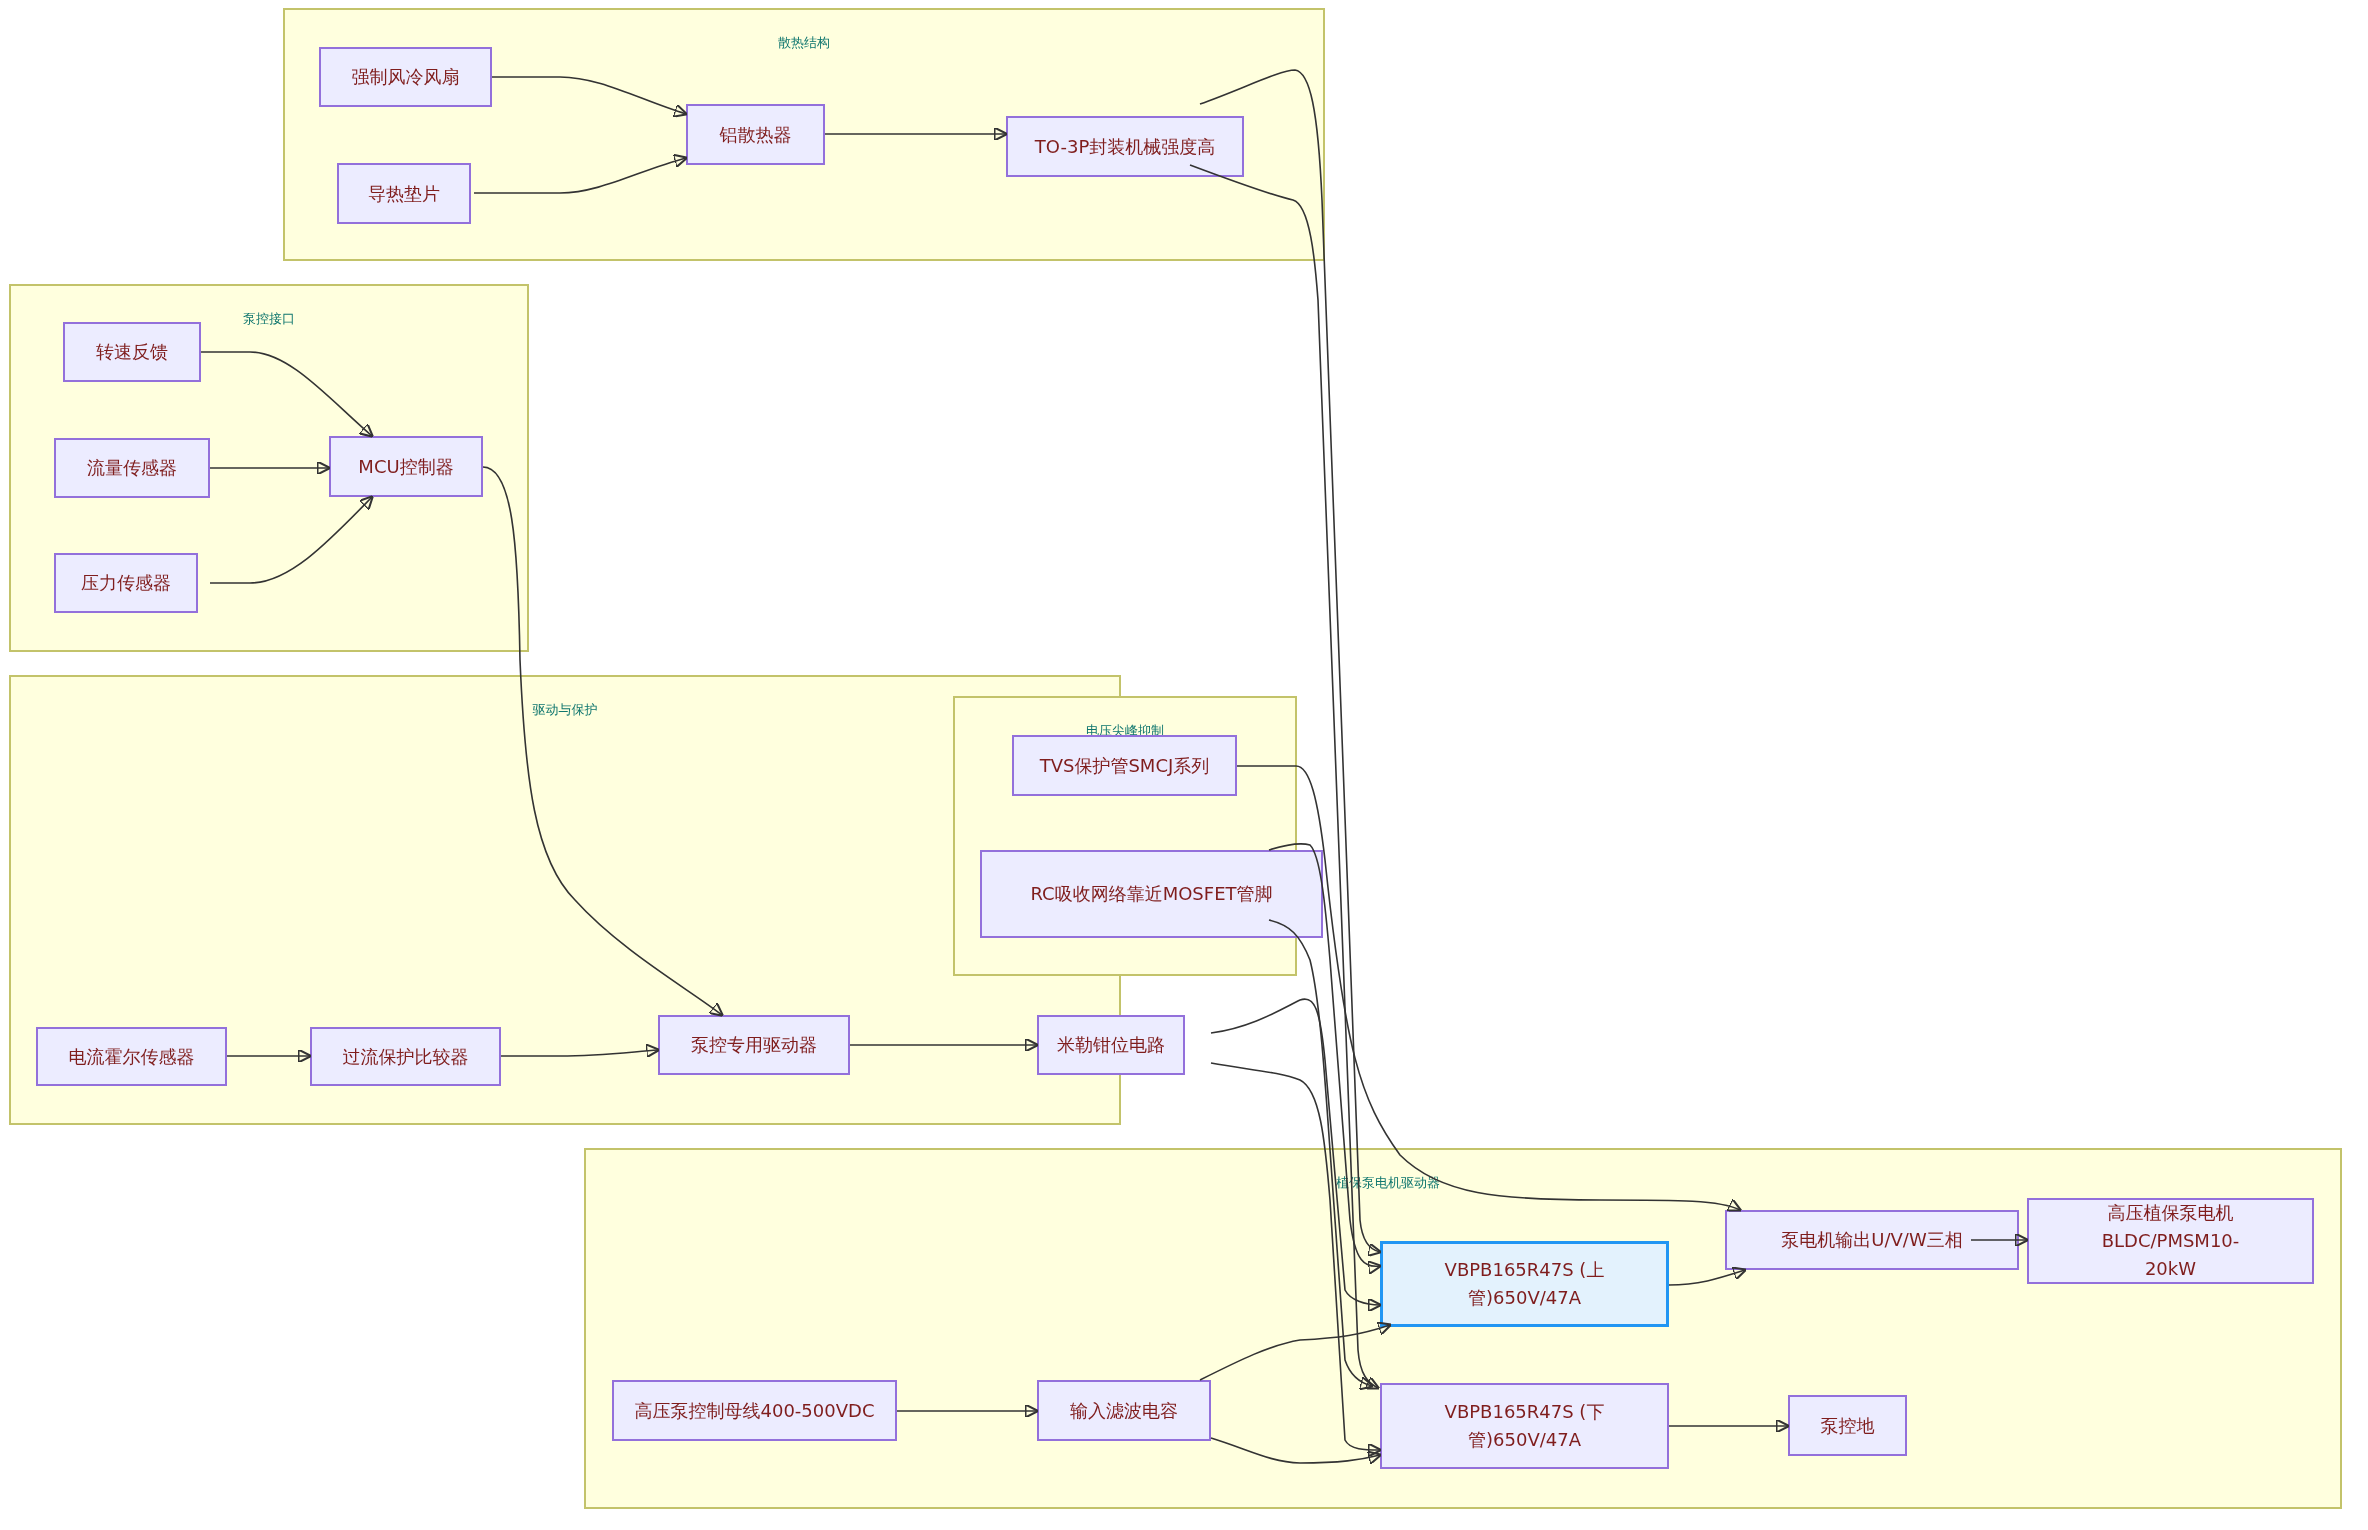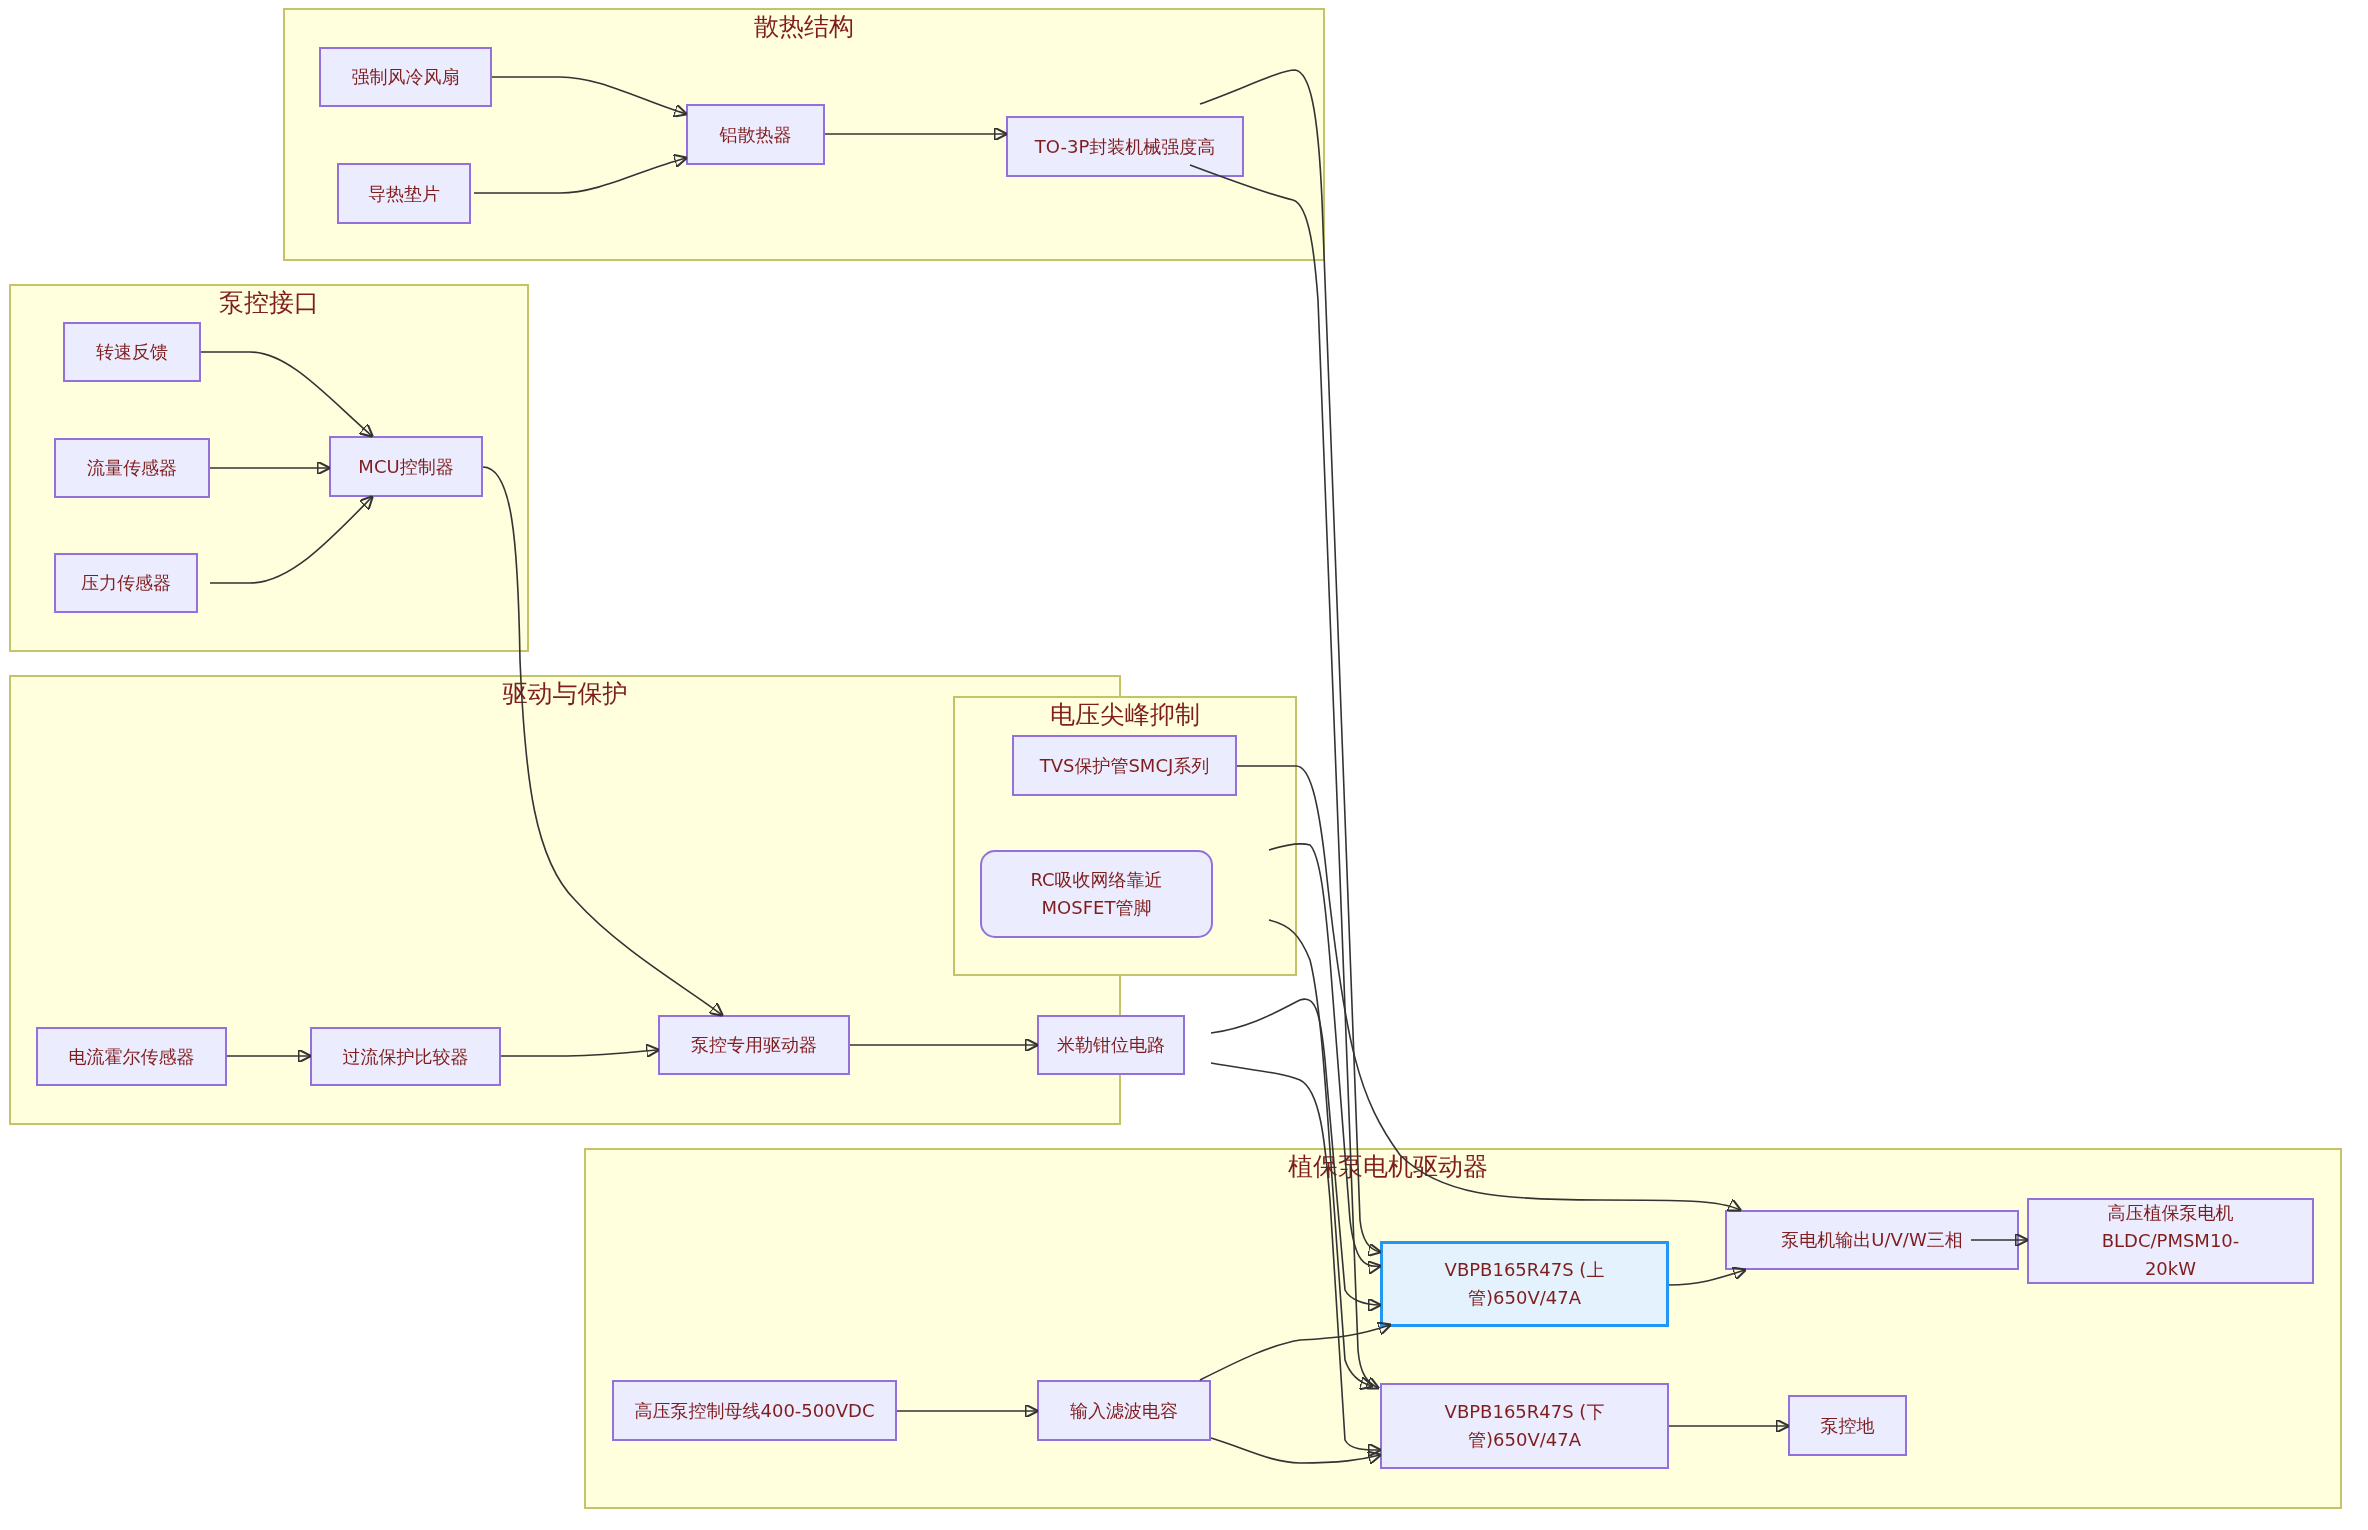--- a/index.html
+++ b/index.html
@@ -1,19 +1,19 @@
 <!DOCTYPE html>
 <html><head>
 <meta charset="utf-8">
 <style>
   html, body { margin:0; padding:0; background:#ffffff; }
   body { width:2368px; height:1530px; position:relative; overflow:hidden;
          font-family:"DejaVu Sans","Liberation Sans",sans-serif; color:#333333; }
   .cluster { position:absolute; background:#ffffde; border:2px solid #c3c36a; box-sizing:border-box; }
-  .cluster-title { position:absolute; left:0; right:0; top:0; text-align:center; font-size:25px; color:#7f1d1d; }
+  .cluster-title { position:absolute; left:0; right:0; top:24px; text-align:center; font-size:13px; color:#0f766e; }
   .node { position:absolute; background:#ececff; border:2px solid #9370db; box-sizing:border-box;
           display:flex; align-items:center; justify-content:center; text-align:center;
           font-size:18px; line-height:28px; padding:0 14px; color:#7f1d1d; }
   .node.hl { background:#e3f2fd; border:3px solid #2196f3; }
   svg.edges { position:absolute; left:0; top:0; width:2368px; height:1530px; pointer-events:none; }
   svg.edges path { fill:none; stroke:#333333; stroke-width:1.6; }
 </style>
 </head>
 <body>
 
@@ -37,21 +37,21 @@
 <div class="node" style="left:337px;top:163px;width:134px;height:61px;">导热垫片</div>
 <div class="node" style="left:686px;top:104px;width:139px;height:61px;">铝散热器</div>
 <div class="node" style="left:1006px;top:104px;width:238px;height:61px;margin-top:12px;">TO-3P封装机械强度高</div>
 
 <div class="node" style="left:63px;top:322px;width:138px;height:60px;">转速反馈</div>
 <div class="node" style="left:54px;top:438px;width:156px;height:60px;">流量传感器</div>
 <div class="node" style="left:54px;top:553px;width:144px;height:60px;">压力传感器</div>
 <div class="node" style="left:329px;top:436px;width:154px;height:61px;">MCU控制器</div>
 
 <div class="node" style="left:1012px;top:735px;width:225px;height:61px;">TVS保护管SMCJ系列</div>
-<div class="node" style="left:980px;top:850px;width:233px;height:88px;padding:0 40px;border-radius:15px;">RC吸收网络靠近MOSFET管脚</div>
+<div class="node" style="left:980px;top:850px;width:343px;height:88px;padding:0 40px;">RC吸收网络靠近MOSFET管脚</div>
 
 <div class="node" style="left:36px;top:1027px;width:191px;height:59px;">电流霍尔传感器</div>
 <div class="node" style="left:310px;top:1027px;width:191px;height:59px;">过流保护比较器</div>
 <div class="node" style="left:658px;top:1015px;width:192px;height:60px;">泵控专用驱动器</div>
 <div class="node" style="left:1037px;top:1015px;width:148px;height:60px;">米勒钳位电路</div>
 
 <div class="node" style="left:612px;top:1380px;width:285px;height:61px;">高压泵控制母线400-500VDC</div>
 <div class="node" style="left:1037px;top:1380px;width:174px;height:61px;">输入滤波电容</div>
 <div class="node hl" style="left:1380px;top:1241px;width:289px;height:86px;padding:0 60px;">VBPB165R47S (上管)650V/47A</div>
 <div class="node" style="left:1380px;top:1383px;width:289px;height:86px;padding:0 60px;">VBPB165R47S (下管)650V/47A</div>

